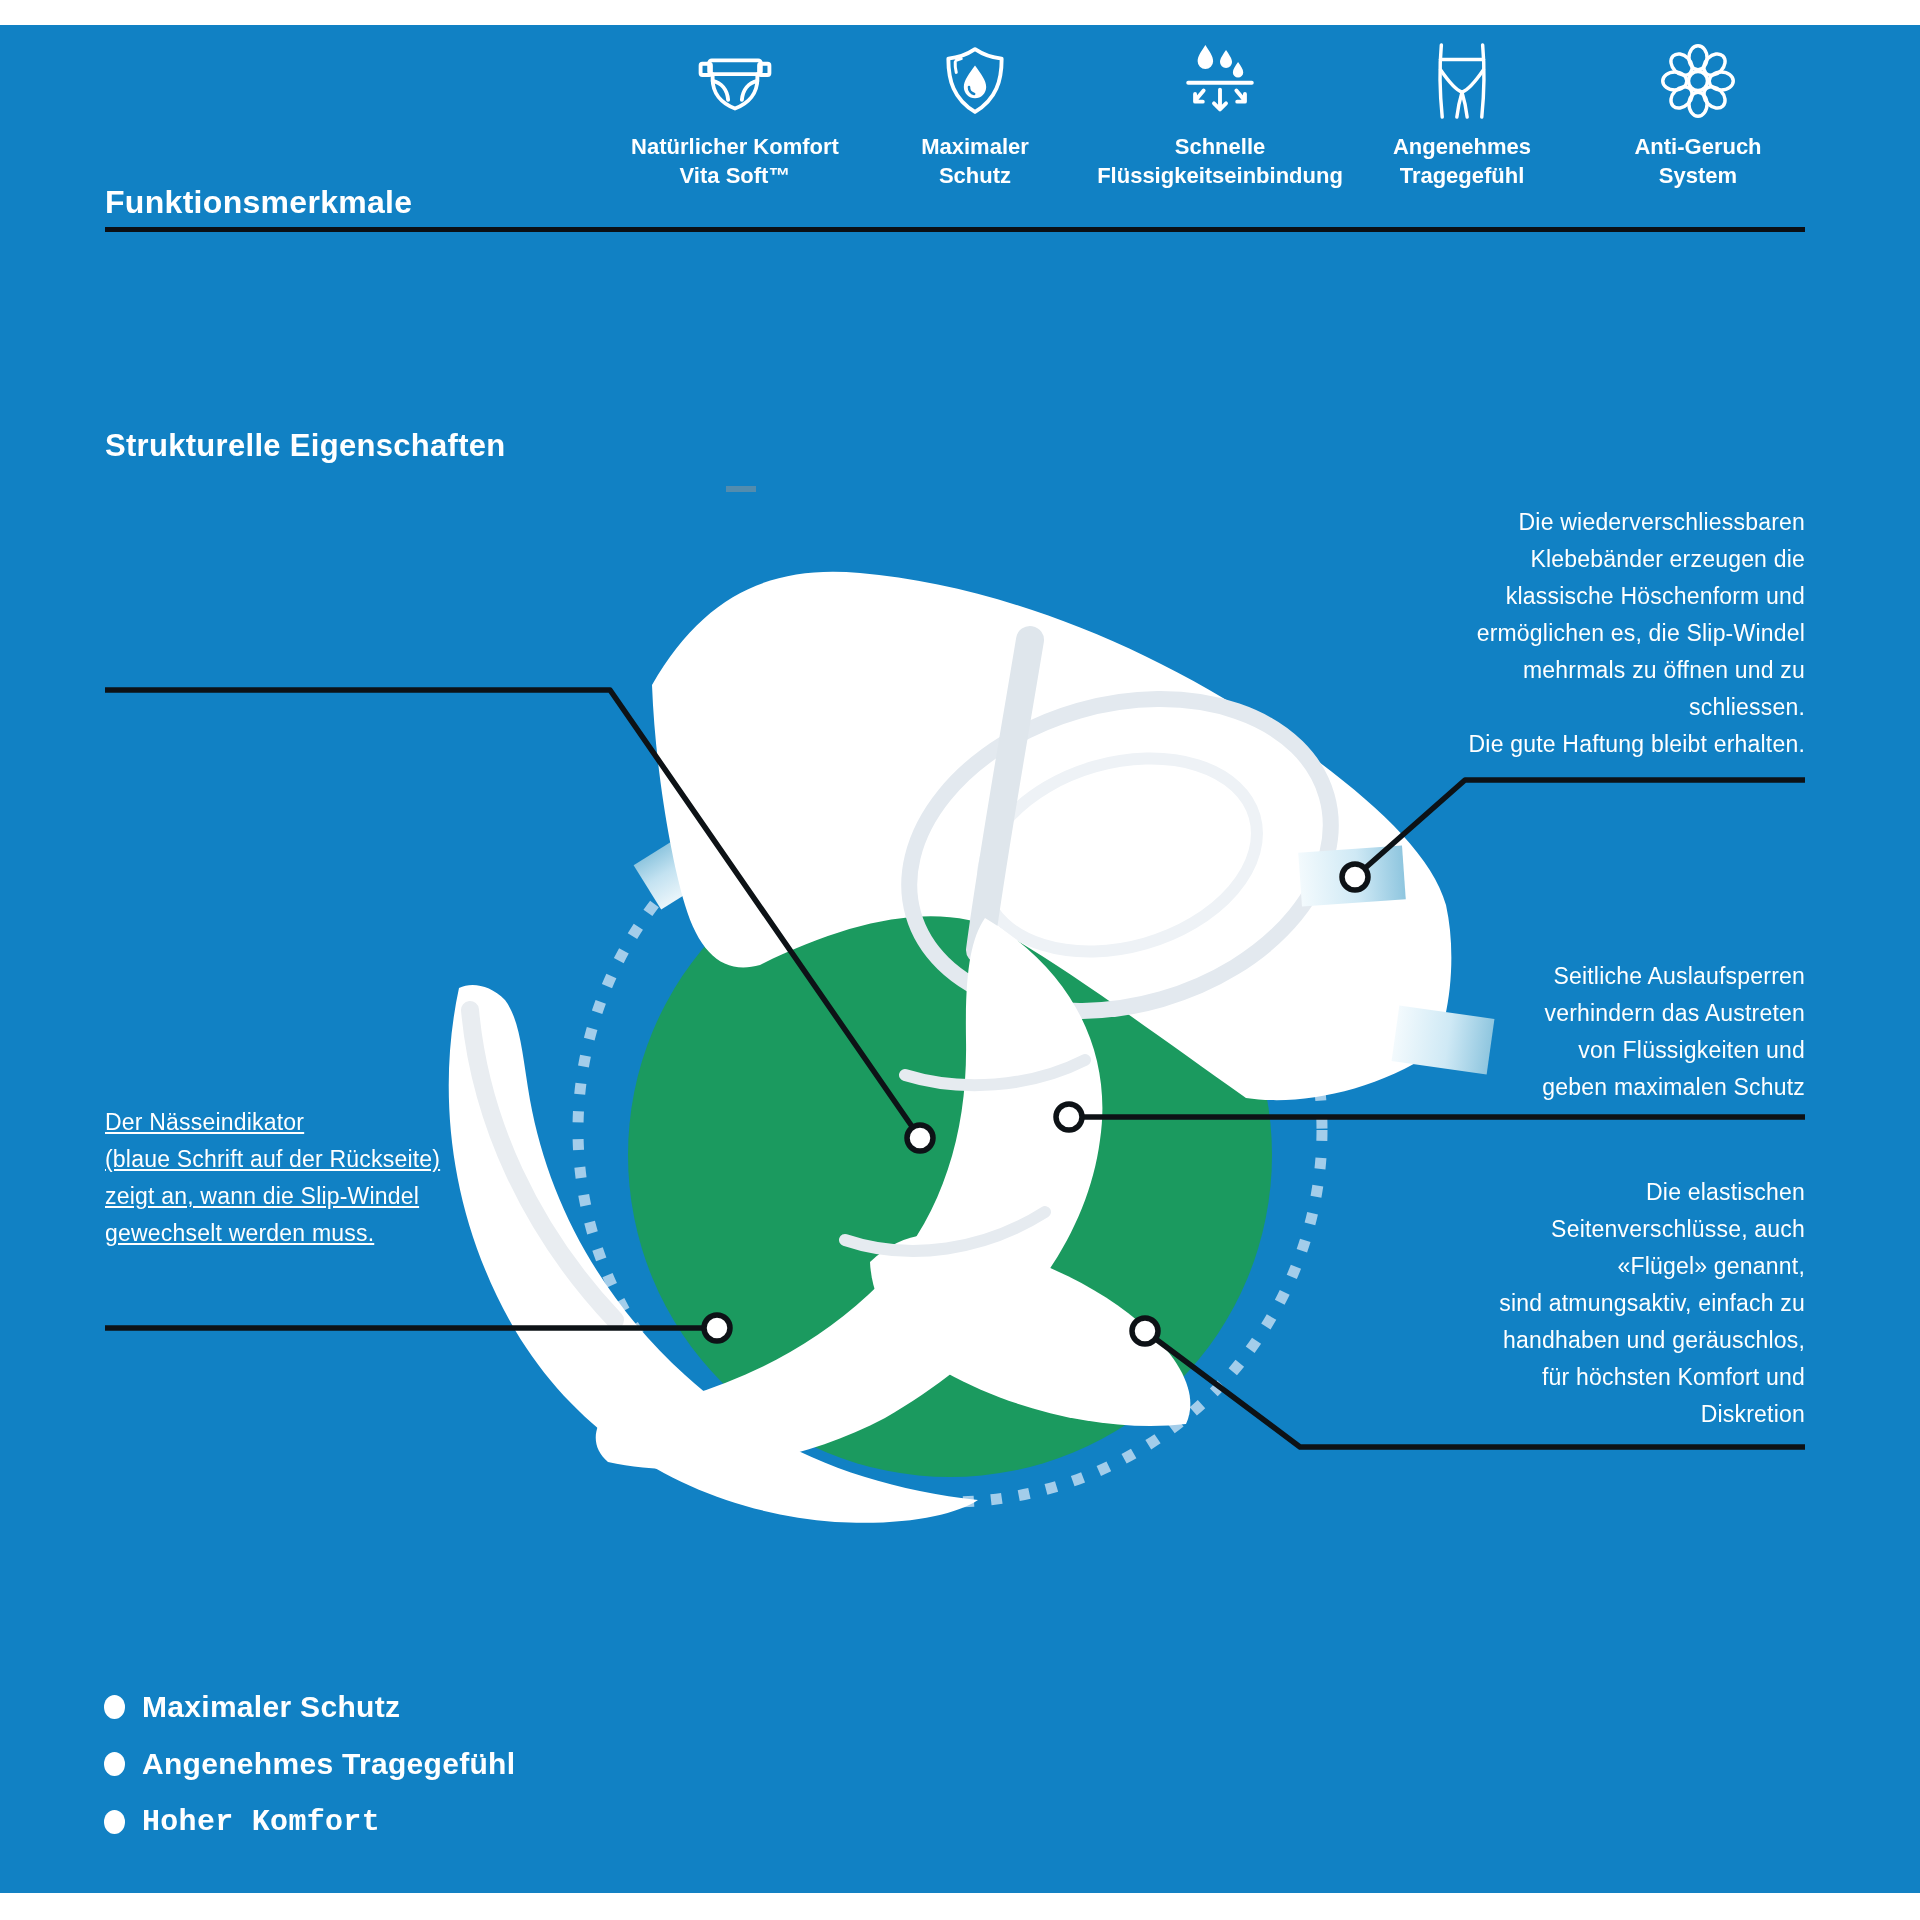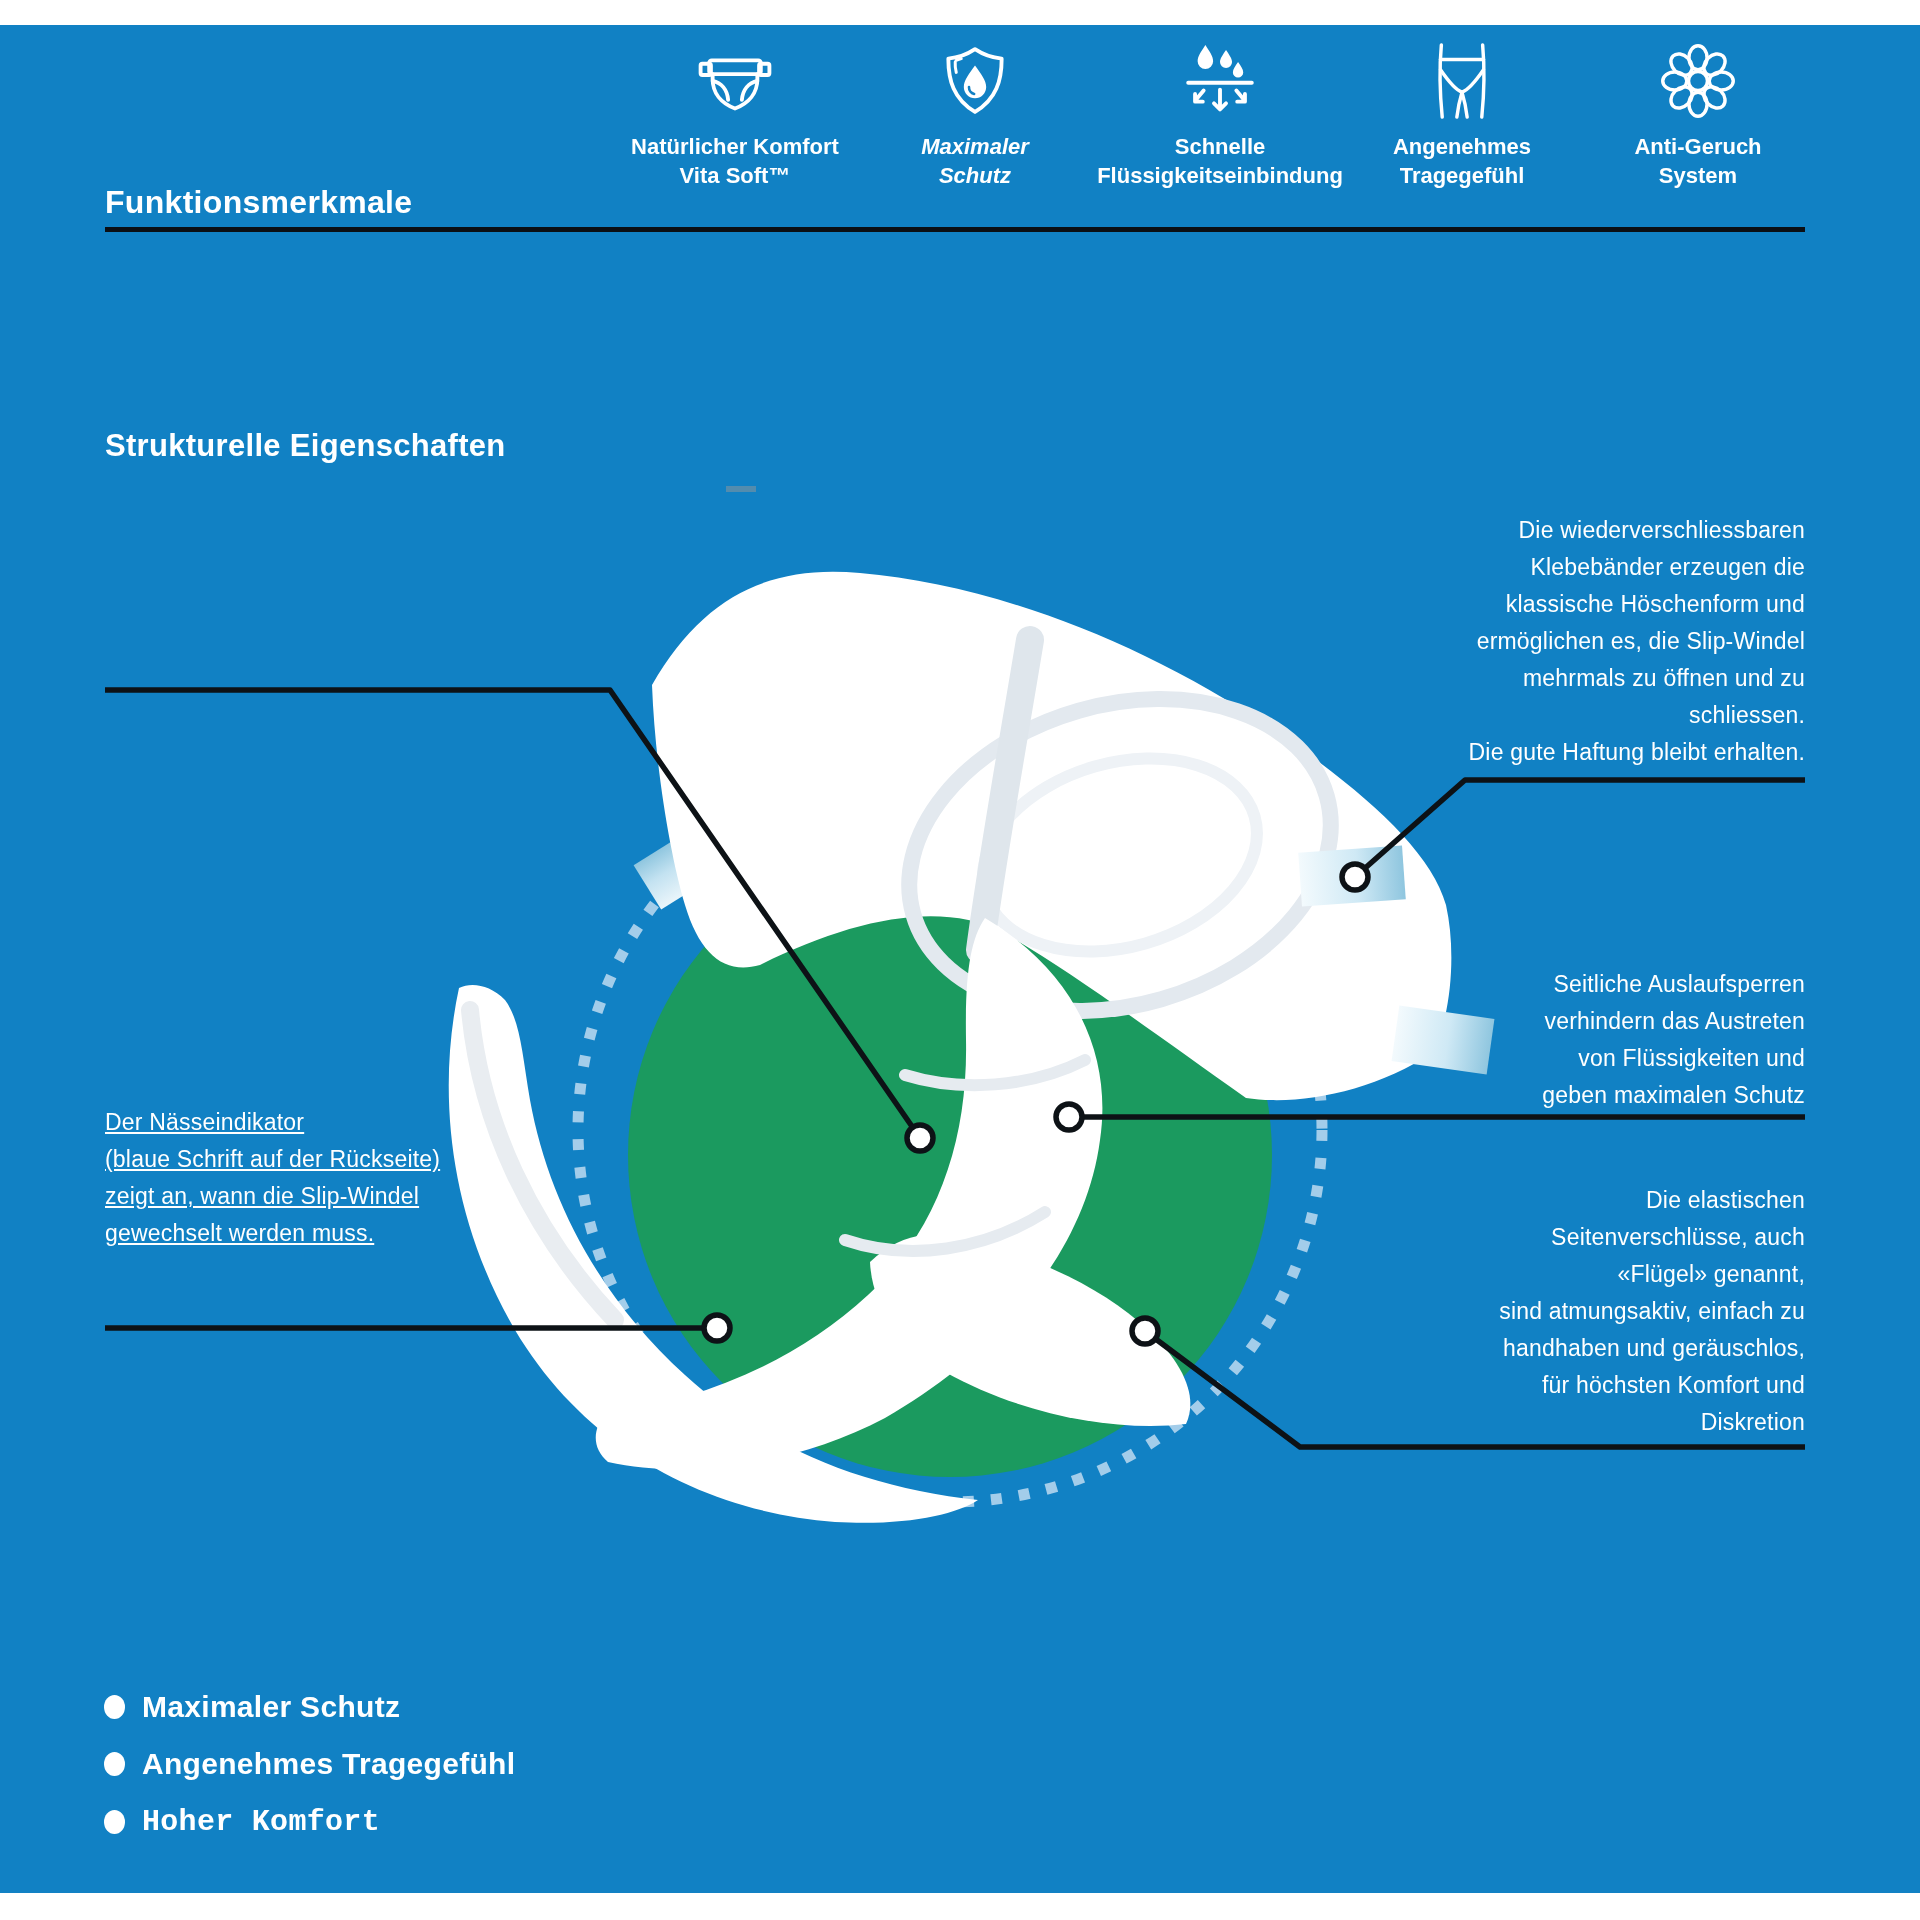--- a/index.html
+++ b/index.html
@@ -5,21 +5,21 @@
   html,body{margin:0;padding:0;background:#ffffff;}
   .page{position:relative;width:1920px;height:1920px;background:#ffffff;overflow:hidden;
         font-family:"Liberation Sans","DejaVu Sans",sans-serif;}
   .bg-blue{position:absolute;left:0;right:0;top:25px;bottom:27px;background:#1181c4;}
   svg.scene{position:absolute;left:0;top:0;z-index:1;}
   .txt{position:absolute;z-index:2;color:#ffffff;white-space:pre-line;}
   .h1{font-size:32px;font-weight:700;letter-spacing:.3px;}
   .h2{font-size:31px;font-weight:700;letter-spacing:.3px;}
   .rule{position:absolute;z-index:2;height:5px;background:#0b0f14;}
   .body{font-size:23px;line-height:37px;font-weight:400;letter-spacing:.2px;}
-  .right{text-align:right;margin-top:8px;}
+  .right{text-align:right;}
   .feature{position:absolute;z-index:2;top:38px;width:300px;display:flex;flex-direction:column;align-items:center;}
   .feature .ic{width:86px;height:86px;}
   .feature .plabel{margin-top:8px;color:#fff;font-size:22px;font-weight:700;line-height:29px;text-align:center;white-space:pre-line;}
   .benefit{position:absolute;z-index:2;left:104px;height:40px;display:flex;align-items:center;}
   .benefit .dot{width:21px;height:24px;background:#fff;border-radius:50%;margin-right:17px;flex:none;}
   .benefit .blabel{color:#fff;font-size:30px;font-weight:700;letter-spacing:.3px;white-space:pre;}
 </style>
 </head>
 <body>
 
@@ -114,21 +114,21 @@
         <rect x="20" y="26" width="60" height="16" rx="3"></rect>
         <path d="M24,42 v6 c0,16 10,28 26,34 c16,-6 26,-18 26,-34 v-6"></path>
         <path d="M24,50 c10,2 17,10 18,22"></path>
         <path d="M76,50 c-10,2 -17,10 -18,22"></path>
       </g>
     </svg>
     <div class="plabel">Natürlicher Komfort
 Vita Soft™</div>
   </div>
 
-  <div class="feature" style="left:825px;font-style:italic;">
+  <div class="feature" style="left:825px;">
     <svg class="ic" viewBox="0 0 100 100">
       <path d="M50,13 C59,19 70,23 81,24 C81,49 75,71 50,86 C25,71 19,49 19,24 C30,23 41,19 50,13 Z" stroke="#fff" stroke-width="4.5" fill="none" stroke-linejoin="round"></path>
       <path d="M28,26 l6,-2 M27,28 c-0.3,4 0.2,8 1.2,12" stroke="#fff" stroke-width="3.5" fill="none" stroke-linecap="round"></path>
       <path d="M50,32 C57,42 63,49 63,57 a13,13 0 0 1 -26,0 C37,49 43,42 50,32 Z" fill="#ffffff"></path>
       <path d="M43,57 a8,8 0 0 0 6,8" stroke="#1181c4" stroke-width="3" fill="none" stroke-linecap="round"></path>
     </svg>
     <div class="plabel">Maximaler
 Schutz</div>
   </div>
 

